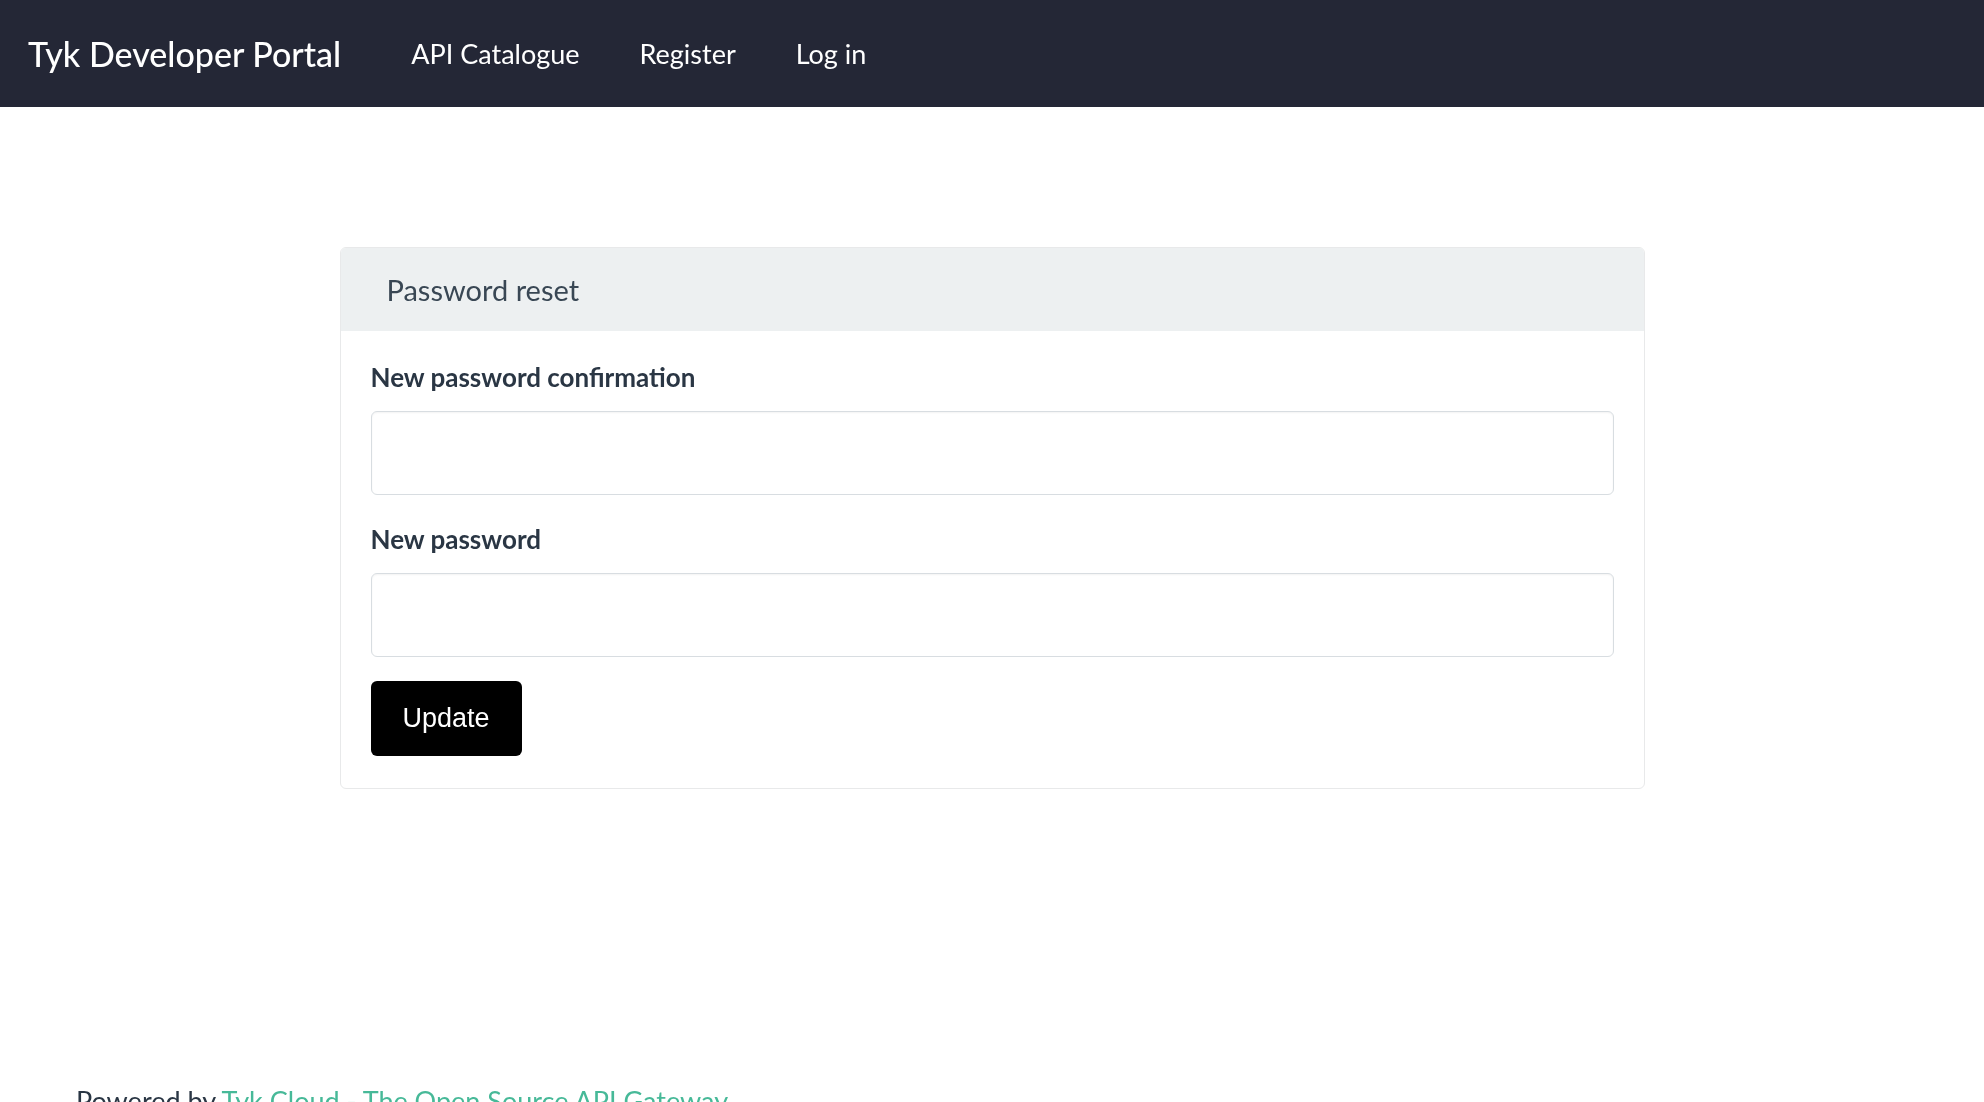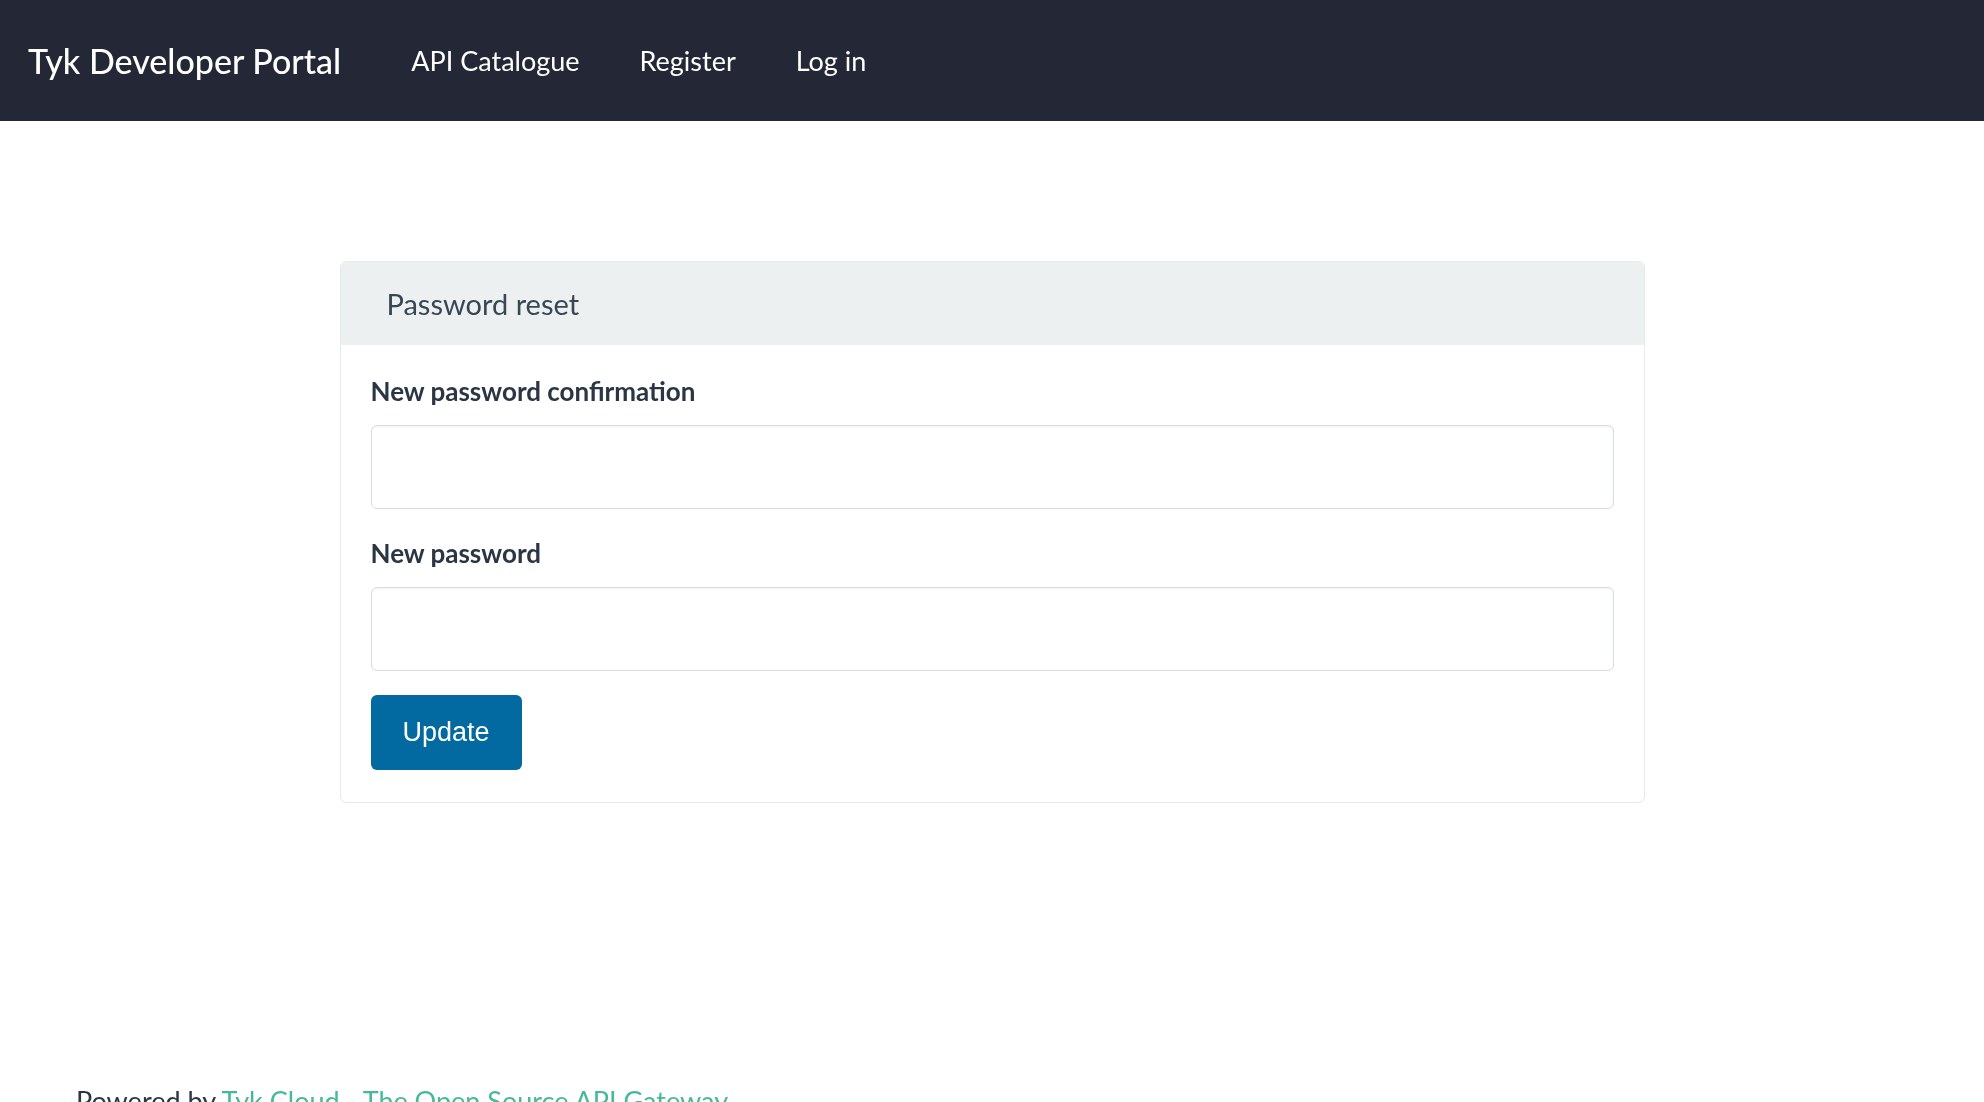--- a/index.html
+++ b/index.html
@@ -1,20 +1,20 @@
 <!DOCTYPE html>
 <html><head>
   <meta charset="utf-8">
   <style>
     * { box-sizing: border-box; margin: 0; padding: 0; }
     body { font-family: -apple-system, BlinkMacSystemFont, "Segoe UI", "Lato", Helvetica, Arial, sans-serif; background: #fff; width: 1984px; height: 1102px; position: relative; }
 
     .navbar {
       background: #242736;
-      height: 121px;
+      height: 107px;
       display: flex;
       align-items: center;
       padding: 0 28px;
     }
     .brand {
       color: #fff;
       font-size: 34px;
       font-weight: 500;
       margin-right: 40px;
     }
@@ -66,21 +66,21 @@
       height: 84px;
       border: 1px solid #d8dde1;
       border-radius: 6px;
       font-size: 24px;
       padding: 0 20px;
       background: #fff;
       box-shadow: inset 0 1px 2px rgba(0,0,0,0.05);
     }
 
     .btn {
-      background: #0369a1;
+      background: #000000;
       color: #fff;
       border: none;
       border-radius: 6px;
       font-size: 27px;
       padding: 22px 32px;
       cursor: pointer;
       margin-top: 6px;
     }
 
     .footer {

